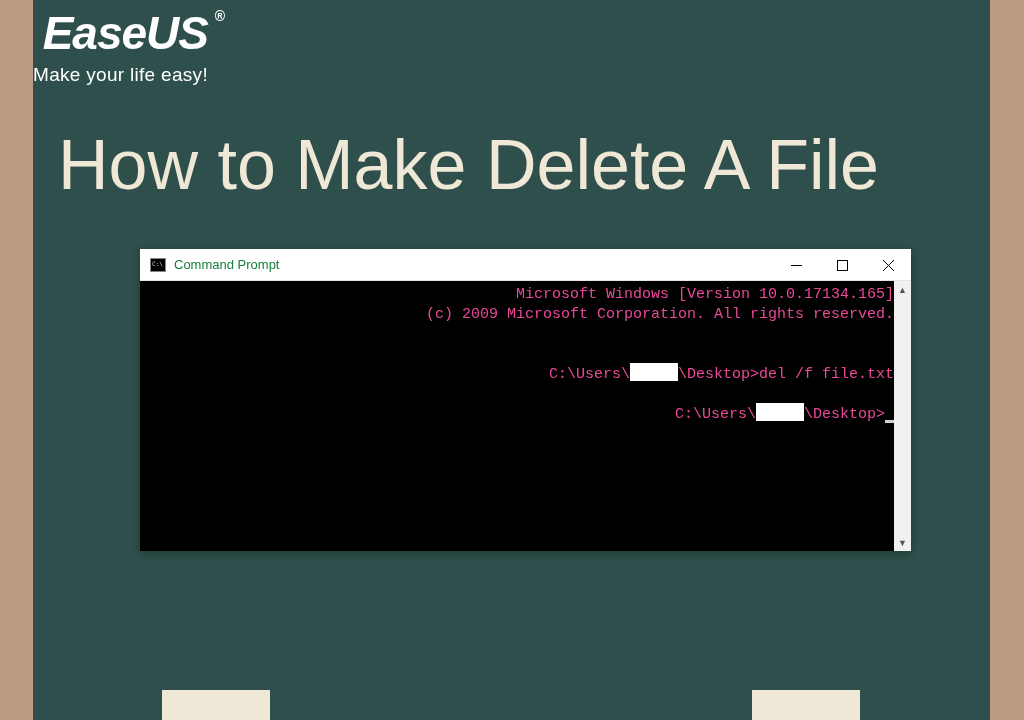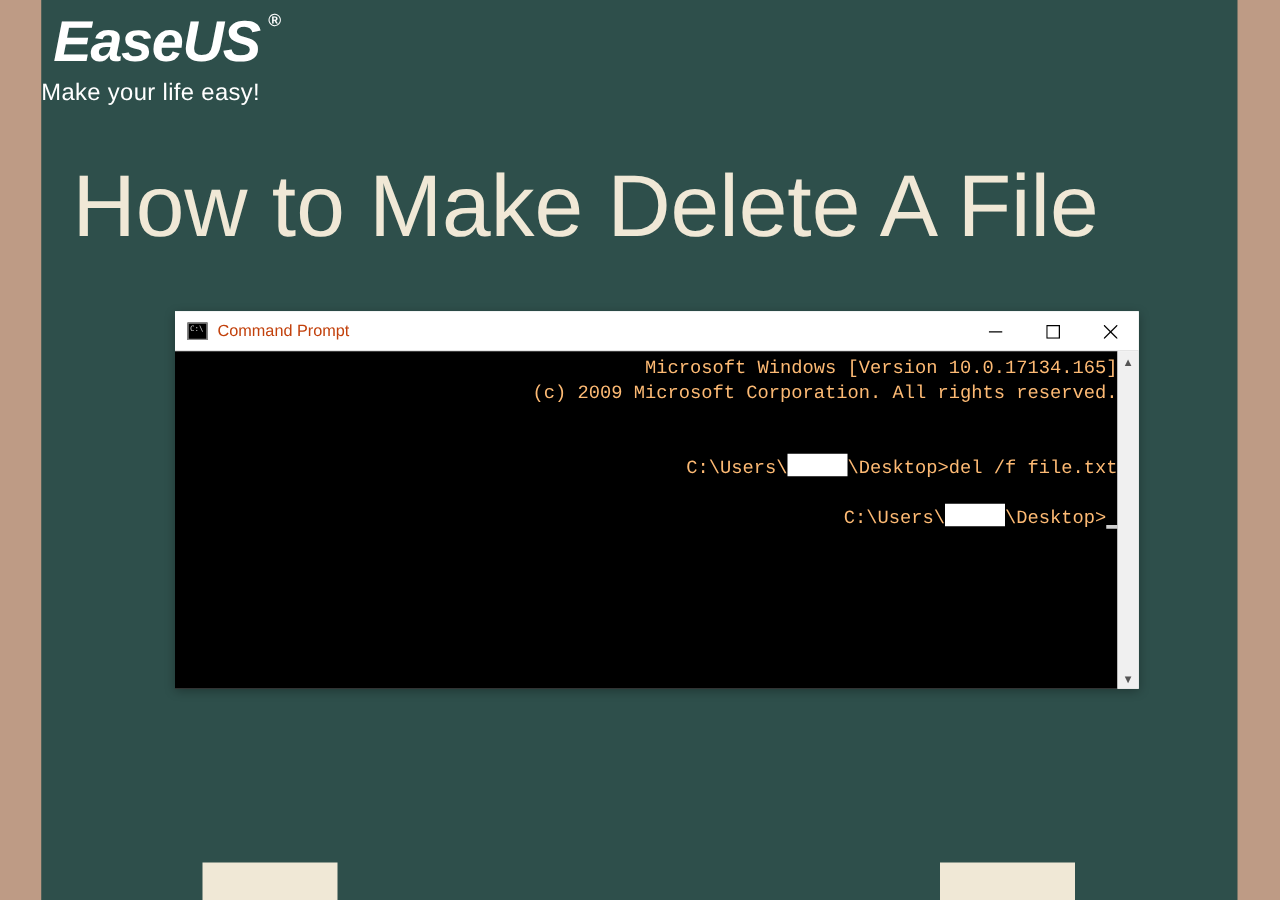--- a/index.html
+++ b/index.html
@@ -88,21 +88,21 @@
       content: "C:\\";
       color: #ccc;
       font-size: 6px;
       font-family: monospace;
       position: absolute;
       top: 1px;
       left: 1px;
     }
     .window-title {
       font-size: 13px;
-      color: #c2410c;
+      color: #15803d;
     }
     .window-controls {
       position: absolute;
       right: 0;
       top: 0;
       display: flex;
       height: 32px;
     }
     .win-btn {
       width: 46px;
@@ -119,21 +119,21 @@
       height: 11px;
     }
     .terminal-viewport {
       position: relative;
       height: calc(100% - 32px);
       display: flex;
     }
     .terminal {
       background: #000;
       flex: 1;
-      color: #fdba74;
+      color: #ec4899;
       font-family: Consolas, 'Courier New', monospace;
       font-size: 15px;
       padding: 4px 0 0 2px;
       line-height: 1.35;
       position: relative;
     }
     .scrollbar {
       width: 17px;
       background: #f0f0f0;
       position: relative;

